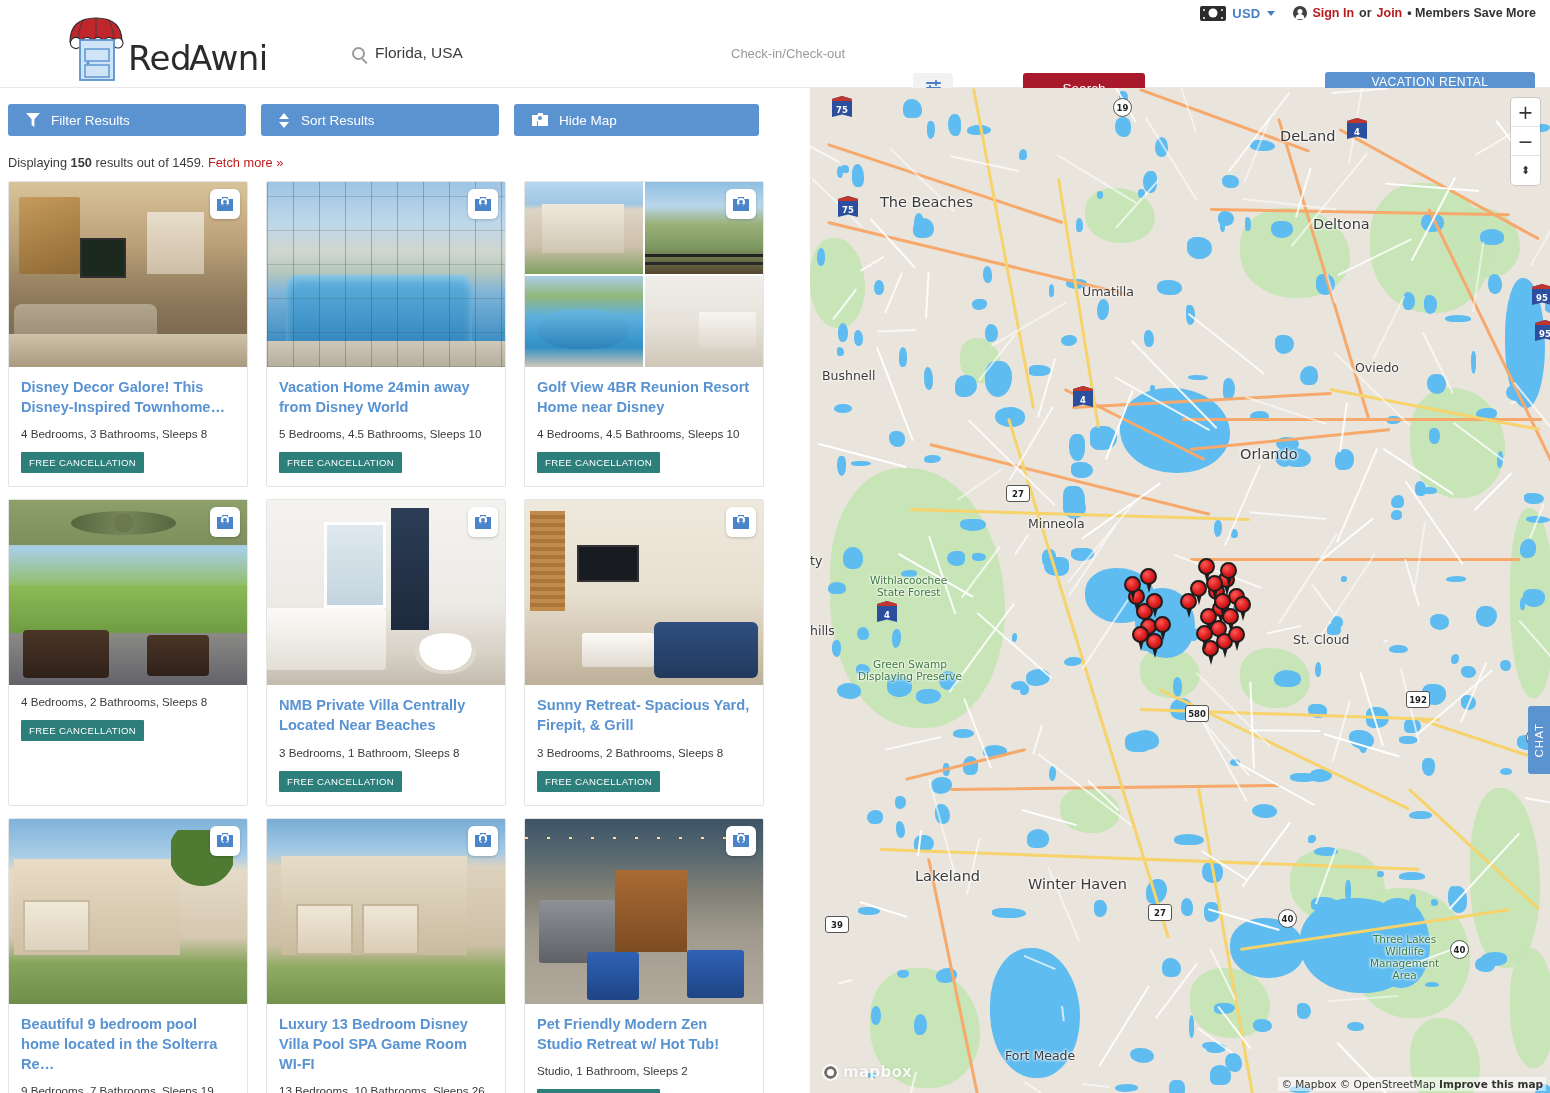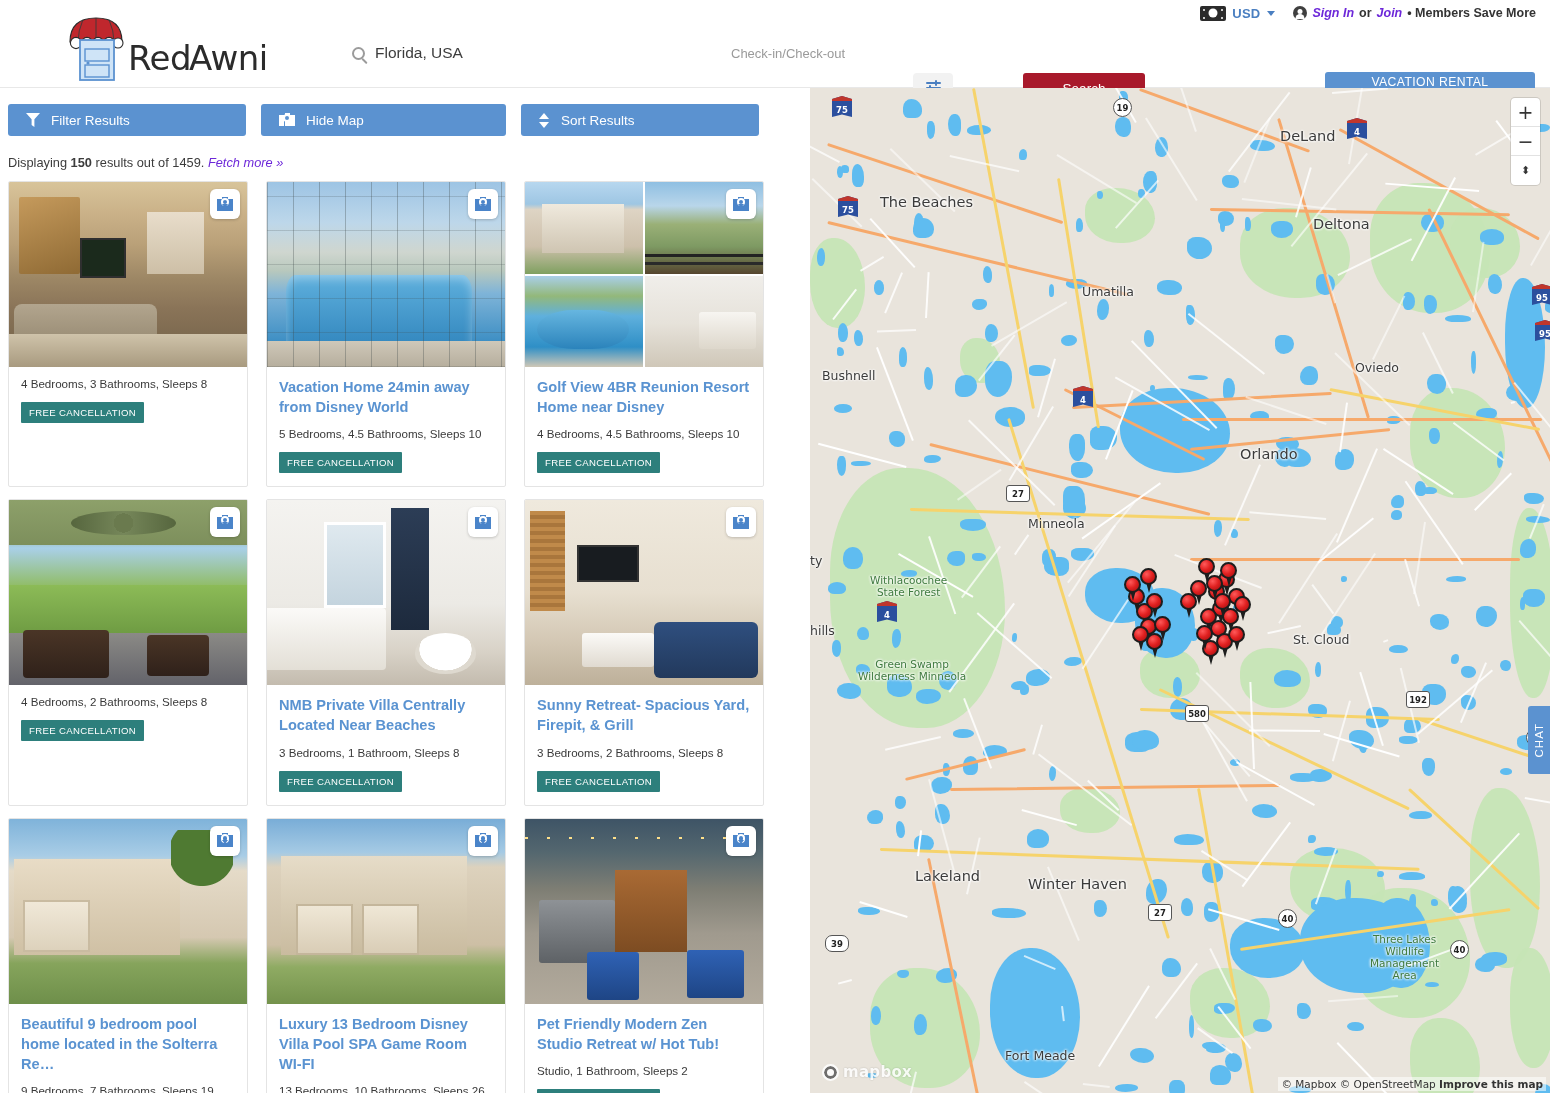--- a/index.html
+++ b/index.html
@@ -47,21 +47,21 @@
     position: relative; flex: none;
   }
   .person-icon::before {
     content:""; position:absolute; left:50%; top:3px; transform:translateX(-50%);
     width:5px; height:5px; border-radius:50%; background:#fff;
   }
   .person-icon::after {
     content:""; position:absolute; left:50%; bottom:1px; transform:translateX(-50%);
     width:9px; height:5px; border-radius:5px 5px 0 0; background:#fff;
   }
-  .lnk { color: #6d28d9; cursor: pointer; font-style: italic; }
+  .lnk { color: #b91c1c; cursor: pointer; }
   .sep-dot { color: #333; }
 
   
   .header {
     position: absolute; top: 26px; left: 0; width: 1550px; height: 62px;
     background: #fff; display: flex; align-items: center;
     border-bottom: 1px solid #e8e8e8;
   }
   .logo { position: absolute; left: 52px; top: -14px; width: 215px; height: 70px; }
   .search-loc {
@@ -545,33 +545,33 @@
   <button class="btn-vrm">VACATION RENTAL MANAGEMENT</button>
 </div>
 
 <div class="results-panel">
 
   <div class="action-row">
     <button class="act-btn act-filter">
       <span class="ico-funnel"></span>
       <span>Filter Results</span>
     </button>
+    <button class="act-btn act-sort">
+      <span class="ico-updown"></span>
+      <span>Sort Results</span>
+    </button>
     <button class="act-btn act-map">
       <span class="ico-mapfold">
           <i></i>
           <i></i>
           <i></i>
           <b></b>
         </span>
       <span>Hide Map</span>
     </button>
-    <button class="act-btn act-sort">
-      <span class="ico-updown"></span>
-      <span>Sort Results</span>
-    </button>
   </div>
 
   <div class="count-line">
     <span>Displaying </span><b>150</b><span> results out of 1459. </span><a class="lnk">Fetch more »</a>
   </div>
 
   <div class="cards">
 
     <div class="card">
       <div class="card-photo">
@@ -583,20 +583,21 @@
         <div class="map-pin-badge">
           <span class="badge-map">
               <i></i>
               <i></i>
               <i></i>
               <b></b>
             </span>
         </div>
       </div>
       <div class="card-body">
+        <div class="card-title">Disney Decor Galore! This Disney-Inspired Townhome…</div>
         <div class="card-meta">4 Bedrooms, 3 Bathrooms, Sleeps 8</div>
         <span class="tag-free">FREE CANCELLATION</span>
       </div>
     </div>
 
     <div class="card">
       <div class="card-photo">
         <div class="ph ph2">
           <div class="pool"></div>
             <div class="deck"></div>
@@ -1174,38 +1175,38 @@
       <div class="road-w" style="left: 257px; top: 494px; width: 105px; transform: rotate(-50.4deg); opacity: 0.6;"></div>
       <div class="road-w" style="left: 349px; top: 93px; width: 64px; transform: rotate(131.6deg); opacity: 0.67;"></div>
       <div class="road-w" style="left: 308px; top: 723px; width: 43px; transform: rotate(-136deg); opacity: 0.85;"></div>
       <div class="road-w" style="left: 379px; top: 225px; width: 97px; transform: rotate(38.4deg); opacity: 0.83;"></div>
       <div class="road-w" style="left: 516px; top: 432px; width: 77px; transform: rotate(-175deg); opacity: 0.72;"></div>
       <div class="shield circle" style="left: 303px; top: 10px;">19</div>
       <div class="shield us" style="left: 196px; top: 397px;">27</div>
       <div class="shield us" style="left: 338px; top: 816px;">27</div>
       <div class="shield us" style="left: 375px; top: 617px;">580</div>
       <div class="shield us" style="left: 596px; top: 603px;">192</div>
-      <div class="shield us" style="left: 15px; top: 847px; border-radius: 7px;">39</div>
+      <div class="shield us" style="left: 15px; top: 828px;">39</div>
       <div class="shield circle" style="left: 468px; top: 821px;">40</div>
       <div class="shield circle" style="left: 640px; top: 852px;">40</div>
       <div class="shield circle" style="left: 716px; top: 640px;">60</div>
       <div class="ishield" style="left: 22px; top: 8px;">75</div>
       <div class="ishield" style="left: 28px; top: 108px;">75</div>
       <div class="ishield" style="left: 537px; top: 30px;">4</div>
       <div class="ishield" style="left: 263px; top: 298px;">4</div>
       <div class="ishield" style="left: 67px; top: 513px;">4</div>
       <div class="ishield" style="left: 722px; top: 196px;">95</div>
       <div class="ishield" style="left: 725px; top: 232px;">95</div>
       <div class="mlabel park" style="left: 60px; top: 486px;">
         <div>Withlacoochee</div>
         <div>State Forest</div>
       </div>
       <div class="mlabel park" style="left: 48px; top: 570px;">
         <div>Green Swamp</div>
-        <div>Wilderness Minneola</div>
+        <div>Displaying Preserve</div>
       </div>
       <div class="mlabel park" style="left: 560px; top: 845px;">
         <div>Three Lakes</div>
         <div>Wildlife</div>
         <div>Management</div>
         <div>Area</div>
       </div>
       <div class="mlabel big" style="left: 470px; top: 40px;">DeLand</div>
       <div class="mlabel big" style="left: 503px; top: 128px;">Deltona</div>
       <div class="mlabel" style="left: 545px; top: 272px;">Oviedo</div>

